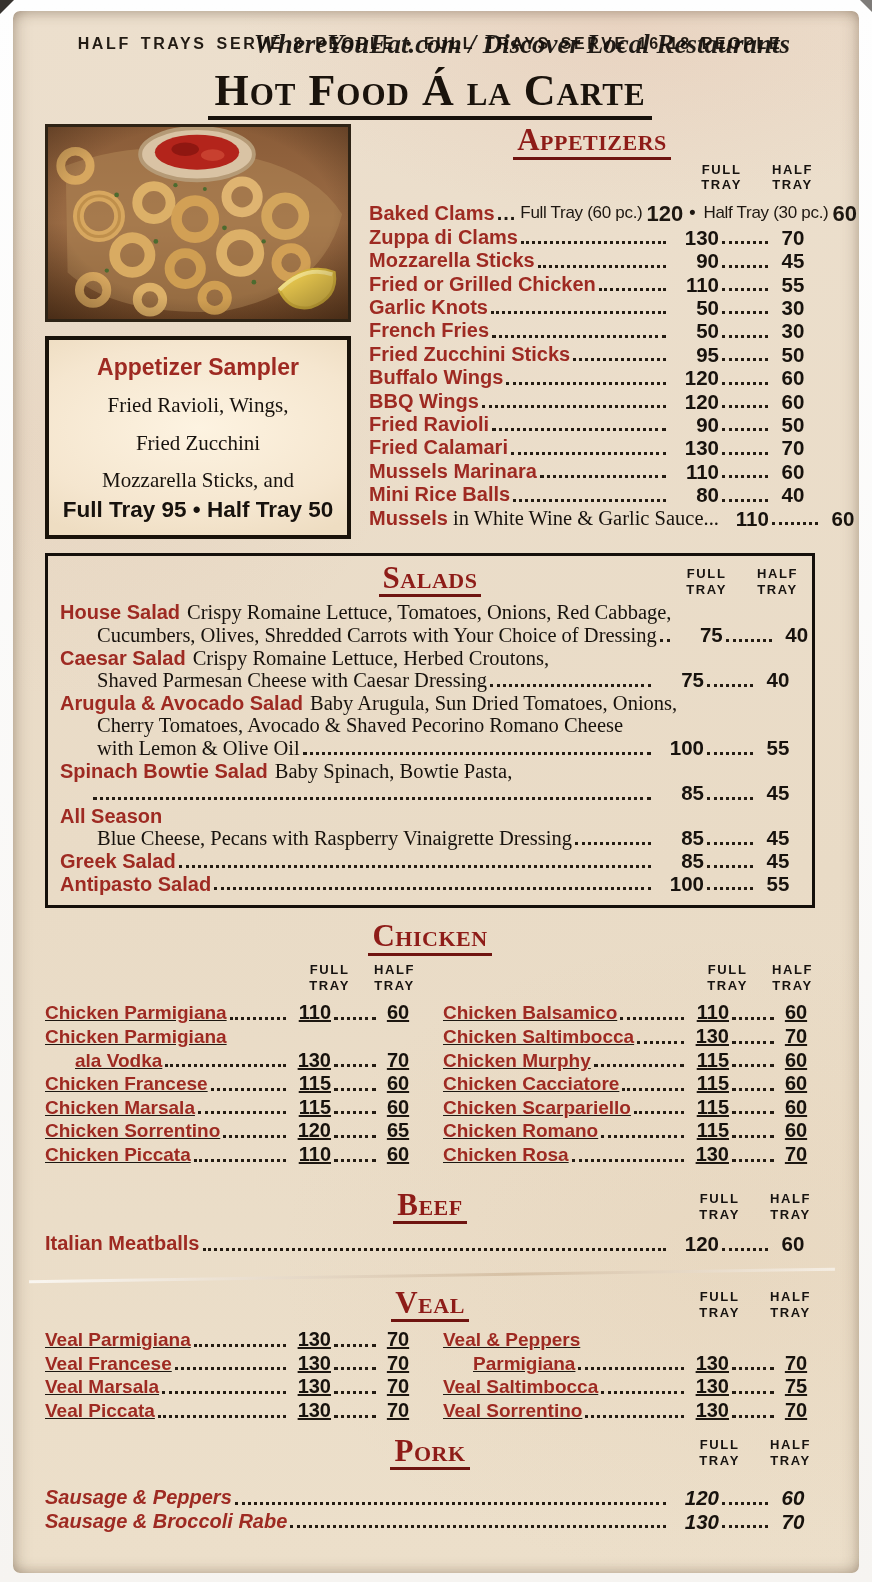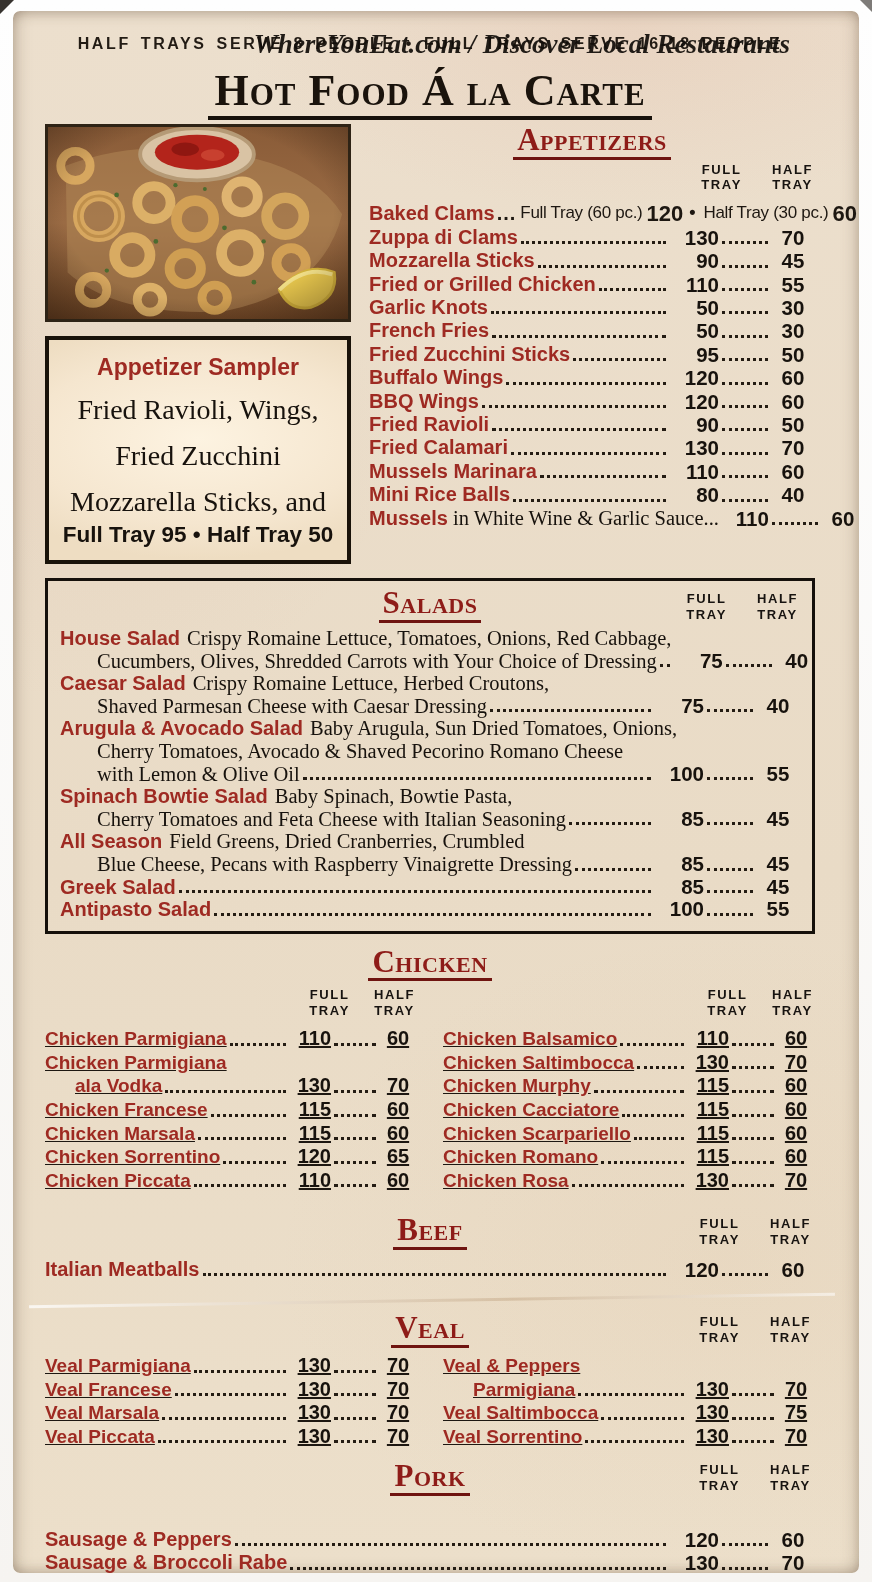--- a/index.html
+++ b/index.html
@@ -63,21 +63,21 @@
   .desc{font-family:"Liberation Serif", serif;font-size:20.5px;color:#17120d;white-space:nowrap;padding-left:7px;}
 
   
   .app-flex{display:flex;gap:18px;margin-top:4px;}
   .left-col{flex:0 0 306px;}
   .photo{width:306px;height:198px;border:3px solid #2e2315;box-sizing:border-box;display:block;}
   .sampler{margin-top:14px;border:4px solid #191209;background:
       radial-gradient(240px 120px at 50% 45%, #fdf3e1 0%, #f5e6cf 70%, #eeddc2 100%);
     text-align:center;padding:14px 6px 12px 6px;}
   .sam-title{color:var(--red);font-weight:700;font-size:23px;margin-bottom:2px;}
-  .sam-line{font-family:"Liberation Serif", serif;font-size:28px;line-height:1.22;color:#17120d;margin-top:12px;}
+  .sam-line{font-family:"Liberation Serif", serif;font-size:21px;line-height:1.22;color:#17120d;margin-top:12px;}
   .sam-price{font-weight:700;font-size:22.5px;margin-top:3px;color:#17120d;}
   .right-col{flex:1 1 auto;min-width:0;}
   .right-col .sec-row{margin-bottom:2px;}
   .right-col .tray-heads{margin:2px 0 8px 0;}
   .bc-row{display:flex;align-items:flex-end;line-height:23.4px;white-space:nowrap;}
   .bc-dots{font-weight:700;font-size:20px;letter-spacing:1px;margin:0 2px;}
   .bc-label{font-size:17px;font-weight:400;letter-spacing:-0.3px;padding:0 4px 1px 2px;}
   .bc-price{font-weight:700;font-size:22px;}
   .bc-bullet{font-weight:700;font-size:18px;padding:0 6px 1px 6px;}
 
@@ -99,21 +99,21 @@
   .col .row{line-height:23.6px;text-decoration:underline;}
 
   .sec-labels{position:absolute;right:2px;top:2px;}
 
   .crease{height:3px;margin:18px -20px 2px -16px;
     background:linear-gradient(to right, rgba(255,255,255,.75), rgba(190,160,125,.45) 60%, rgba(255,255,255,.55));
     transform:rotate(-0.9deg);}
 
   .beef-rows,.pork-rows{margin-top:8px;}
   .mt10{margin-top:10px;} .mt12{margin-top:12px;} .mt22{margin-top:22px;}
-  .pork-rows{margin-top:32px;}
+  .pork-rows{margin-top:16px;font-style:italic;}
 </style>
 </head>
 <body>
 
 <div class="frame">
 <div class="paper">
 
   <div class="topband">
     <div class="top-note">HALF TRAYS SERVE 8 PEOPLE • FULL TRAYS SERVE 16-18 PEOPLE</div>
     <div class="watermark">WhereYouEat.com / Discover Local Restaurants</div>
@@ -351,29 +351,27 @@
             <span class="leader"></span>
             <span class="price pf">100</span>
             <span class="leader sh"></span>
             <span class="price ph">55</span>
           </div>
       <div class="row">
             <span class="iname">Spinach Bowtie Salad</span>
             <span class="desc">Baby Spinach, Bowtie Pasta,</span>
           </div>
       <div class="row indent">
-            <span class="desc">Cherry Tomatoes and Feta Cheese with Italian Seasoning</span>
             <span class="leader"></span>
             <span class="price pf">85</span>
             <span class="leader sh"></span>
             <span class="price ph">45</span>
           </div>
       <div class="row">
             <span class="iname">All Season</span>
-            <span class="desc">Field Greens, Dried Cranberries, Crumbled</span>
           </div>
       <div class="row indent">
             <span class="desc">Blue Cheese, Pecans with Raspberry Vinaigrette Dressing</span>
             <span class="leader"></span>
             <span class="price pf">85</span>
             <span class="leader sh"></span>
             <span class="price ph">45</span>
           </div>
       <div class="row">
             <span class="iname">Greek Salad</span>

